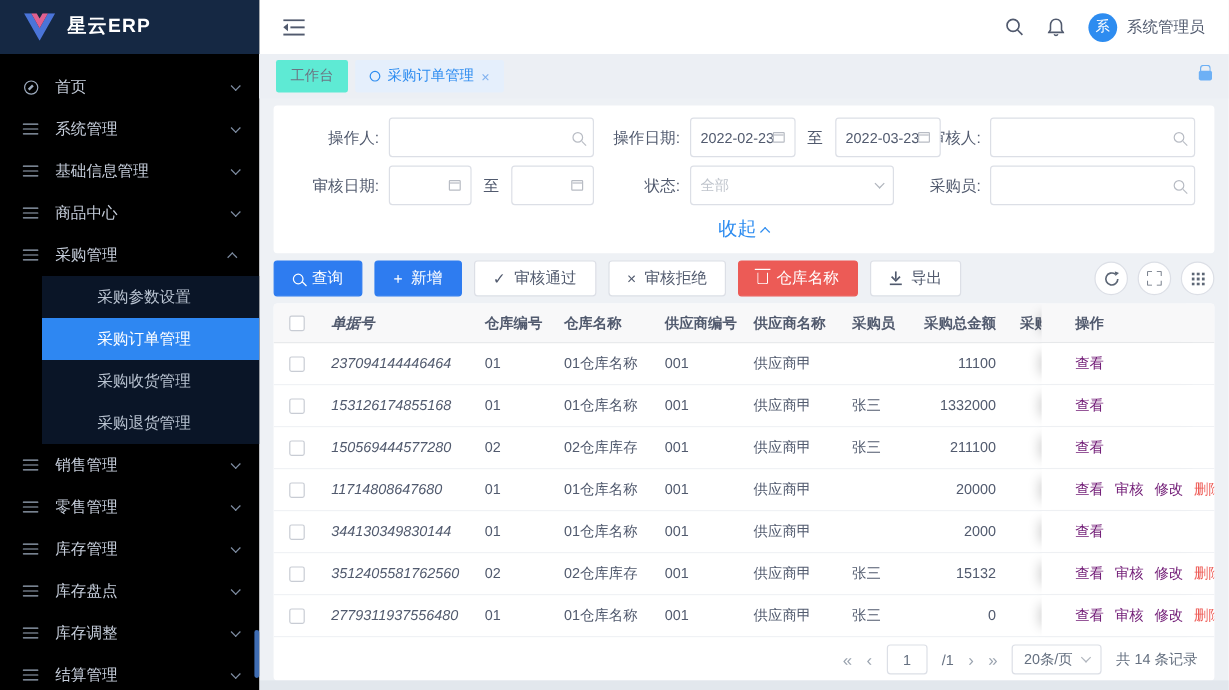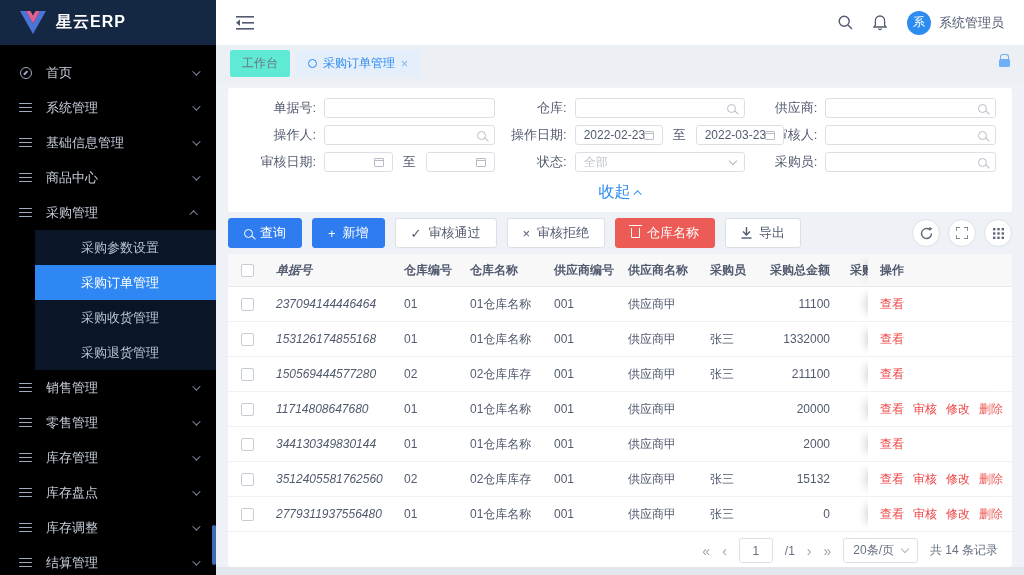--- a/index.html
+++ b/index.html
@@ -44,21 +44,21 @@
   .lock { position:absolute; right:14px; top:14px; width:11px; height:8px; background:#6db0f5; border-radius:1.5px; }
   .lock::before { content:''; position:absolute; width:7px; height:6px; border:1.5px solid #6db0f5; border-bottom:none; border-radius:3px 3px 0 0; top:-5px; left:0.5px; }
 
   .content { flex:1; display:flex; flex-direction:column; padding:6px 12px 0; min-height:0; }
 
   
   .filter-card { background:#fff; border-radius:3px; padding:10px 16px 2px; flex-shrink:0; }
   .filter-row { display:flex; margin-bottom:7px; }
   .field { flex:1; display:flex; align-items:center; min-width:0; }
   .field label { width:72px; text-align:right; font-size:13px; color:#515a6e; margin-right:8px; white-space:nowrap; flex-shrink:0; }
-  .ibox { position:relative; height:20px; border:1px solid #dcdfe6; border-radius:3px; background:#fff;
+  .ibox { position:relative; height:33px; border:1px solid #dcdfe6; border-radius:3px; background:#fff;
     display:flex; align-items:center; padding:0 8px; font-size:12px; color:#515a6e; }
   .ibox.w175 { width:175px; }
   .ibox.w88 { width:88px; }
   .ibox .val { flex:1; white-space:nowrap; overflow:hidden; }
   .ibox .ph { color:#bfc4cc; }
   .icon-search { width:9px; height:9px; border:1.4px solid #b8bcc4; border-radius:50%; position:relative; flex-shrink:0; }
   .icon-search::after { content:''; position:absolute; width:5px; height:1.4px; background:#b8bcc4; transform:rotate(45deg); right:-4px; bottom:-2px; }
   .btn .icon-search { border-color:#fff; }
   .btn .icon-search::after { background:#fff; }
   .icon-cal { width:10px; height:9px; border:1.2px solid #b8bcc4; border-radius:1px; position:relative; flex-shrink:0; }
@@ -90,24 +90,24 @@
   .tbody .trow { border-bottom:1px solid #f0f2f5; }
   .col-0 { width:38px; justify-content:center; padding-left:0; }
   .col-1 { width:128px;font-style:italic; }
   .col-2 { width:66px; }
   .col-3 { width:84px; }
   .col-4 { width:74px; }
   .col-5 { width:82px; }
   .col-6 { width:58px; }
   .col-7 { width:86px; justify-content:flex-end; padding-right:14px; }
   .col-8 { flex:1; min-width:0; padding-left:6px; }
-  .col-9 { width:144px; box-shadow:-10px 0 10px -8px rgba(0,0,0,0.18); background:#fff; gap:9px; padding-left:12px; }
+  .col-9 { width:144px; box-shadow:-10px 0 10px -8px rgba(0,0,0,0.18); background:#fff; gap:9px; padding-left:28px; }
   .thead .col-9 { background:#f8f8f9; }
   .cbox { width:13px; height:13px; border:1px solid #c8ccd4; border-radius:2px; background:#fff; cursor:pointer; }
-  .link { color:#ef4444; cursor:pointer; }
+  .link { color:#701a75; cursor:pointer; }
   .link.danger { color:#ee5b56; }
 
   
   .pager { margin-top:auto; display:flex; align-items:center; justify-content:flex-end; gap:12px; padding:6px 14px 8px; color:#657080; }
   .pg-ic { color:#9aa3af; font-size:14px; cursor:pointer; }
   .page-box { width:34px; height:25px; border:1px solid #dcdfe6; border-radius:3px; display:flex; align-items:center; justify-content:center; }
   .size-sel { height:25px; border:1px solid #dcdfe6; border-radius:3px; display:flex; align-items:center; gap:8px; padding:0 9px; cursor:pointer; }
   .hscroll { height:8px; background:#e2e7ed; margin:0 -12px; flex-shrink:0; }
 </style>
 </head>
@@ -284,42 +284,20 @@
         <span class="tab-circle"></span>
         <span>采购订单管理</span>
         <span class="tab-close">×</span>
       </div>
       <span class="lock"></span>
     </div>
 
     <div class="content">
 
       <section class="filter-card">
-        <div class="filter-row">
-          <div class="field">
-            <label>单据号:</label>
-            <div class="ibox w175">
-                <span class="val"></span>
-              </div>
-          </div>
-          <div class="field">
-            <label>仓库:</label>
-            <div class="ibox w175">
-                <span class="val"></span>
-                <i class="icon-search"></i>
-              </div>
-          </div>
-          <div class="field">
-            <label>供应商:</label>
-            <div class="ibox w175">
-                <span class="val"></span>
-                <i class="icon-search"></i>
-              </div>
-          </div>
-        </div>
         <div class="filter-row">
           <div class="field">
             <label>操作人:</label>
             <div class="ibox w175">
                 <span class="val"></span>
                 <i class="icon-search"></i>
               </div>
           </div>
           <div class="field">
             <label>操作日期:</label>

